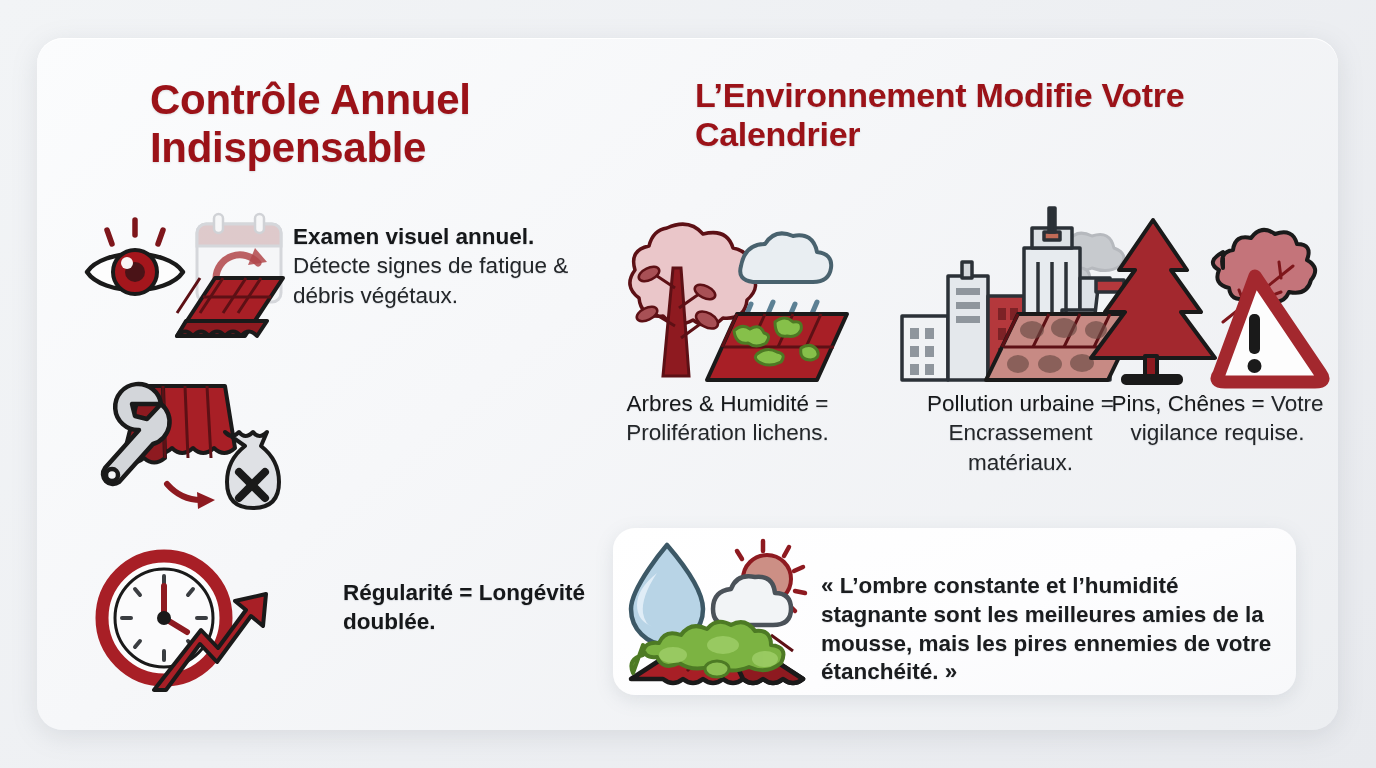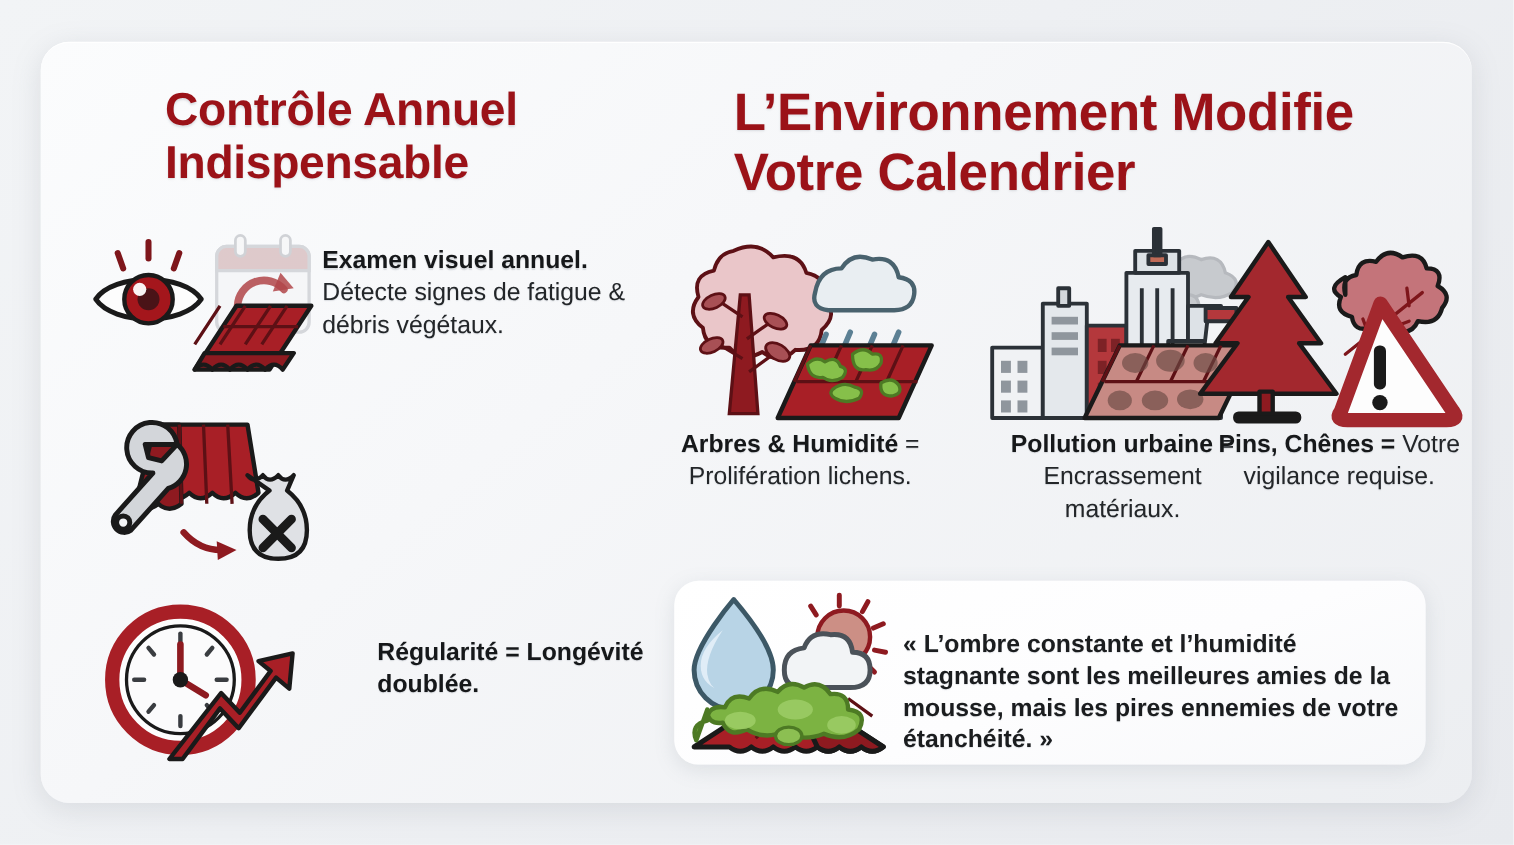--- a/index.html
+++ b/index.html
@@ -21,21 +21,21 @@
   
   .heading{
     position:absolute;
     color:#9b1218;
     font-weight:bold;
     line-height:1.14;
     letter-spacing:-.3px;
     text-shadow:0 1px 2px rgba(150,155,165,.30);
   }
   #heading-left{left:150px;top:76px;width:430px;font-size:42px;}
-  #heading-right{left:667px;top:76px;width:580px;font-size:48px;}
+  #heading-right{left:695px;top:76px;width:580px;font-size:34px;}
 
   
   .row{position:absolute;display:flex;align-items:flex-start;}
   .row .icon-wrap{width:200px;height:140px;flex:0 0 200px;position:relative;}
   .row .txt{margin-left:8px;padding-top:14px;width:300px;
     font-size:22.5px;line-height:1.30;color:#232629;
     text-shadow:0 1px 1px rgba(160,165,175,.35);}
   .row .txt b{font-weight:bold;color:#16181a;}
 
   #row-1{left:85px;top:208px;}
@@ -44,21 +44,21 @@
   #row-3 .txt{font-weight:bold;padding-top:26px;}
 
   
   .cell{position:absolute;width:245px;text-align:center;}
   #cell-1{left:605px;top:218px;}
   #cell-2{left:898px;top:218px;}
   #cell-3{left:1095px;top:218px;}
   .cell .cell-icon{height:165px;position:relative;}
   .cell .cell-txt{font-size:22.5px;line-height:1.30;color:#232629;
     text-shadow:0 1px 1px rgba(160,165,175,.35);margin-top:6px;}
-  .cell .cell-txt b{font-weight:bold;color:#16181a;}
+  .cell .cell-txt b{font-weight:normal;color:#16181a;}
 
   
   .quote-card{
     position:absolute;left:613px;top:528px;width:683px;height:167px;
     border-radius:22px;
     background:linear-gradient(160deg,#ffffff 0%,#fdfdfe 55%,#f7f8fa 100%);
     box-shadow:0 5px 18px rgba(120,128,140,.17);
     display:flex;align-items:center;
   }
   .quote-card .q-icon{flex:0 0 208px;height:150px;position:relative;}

